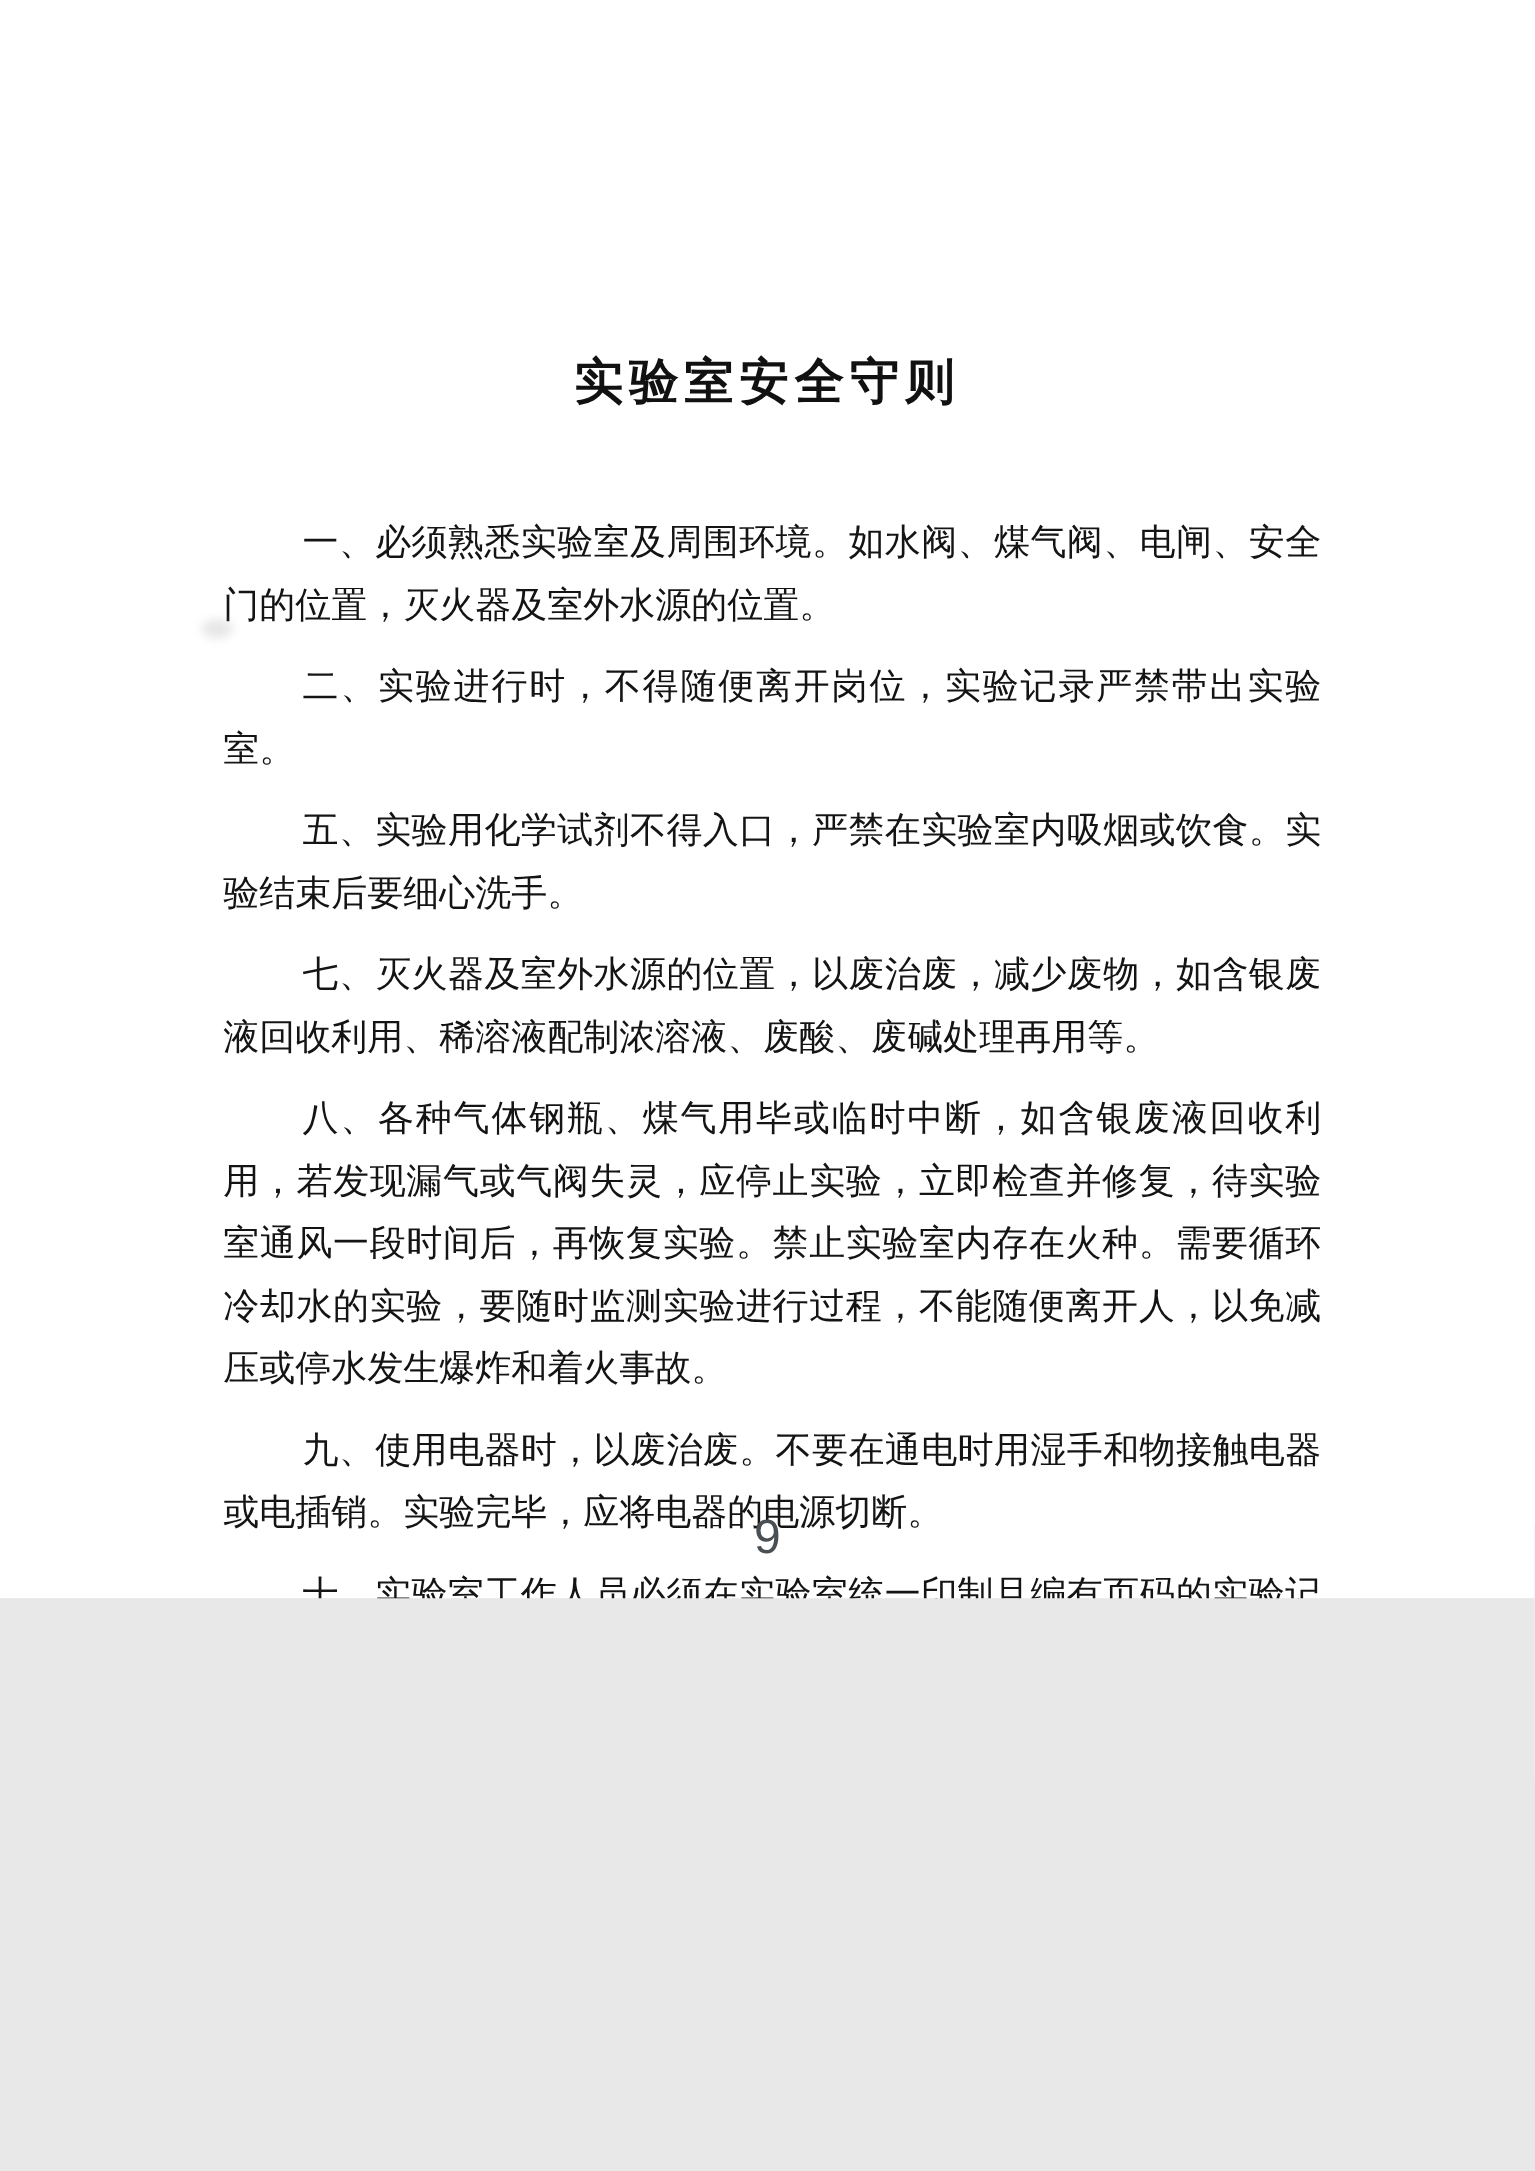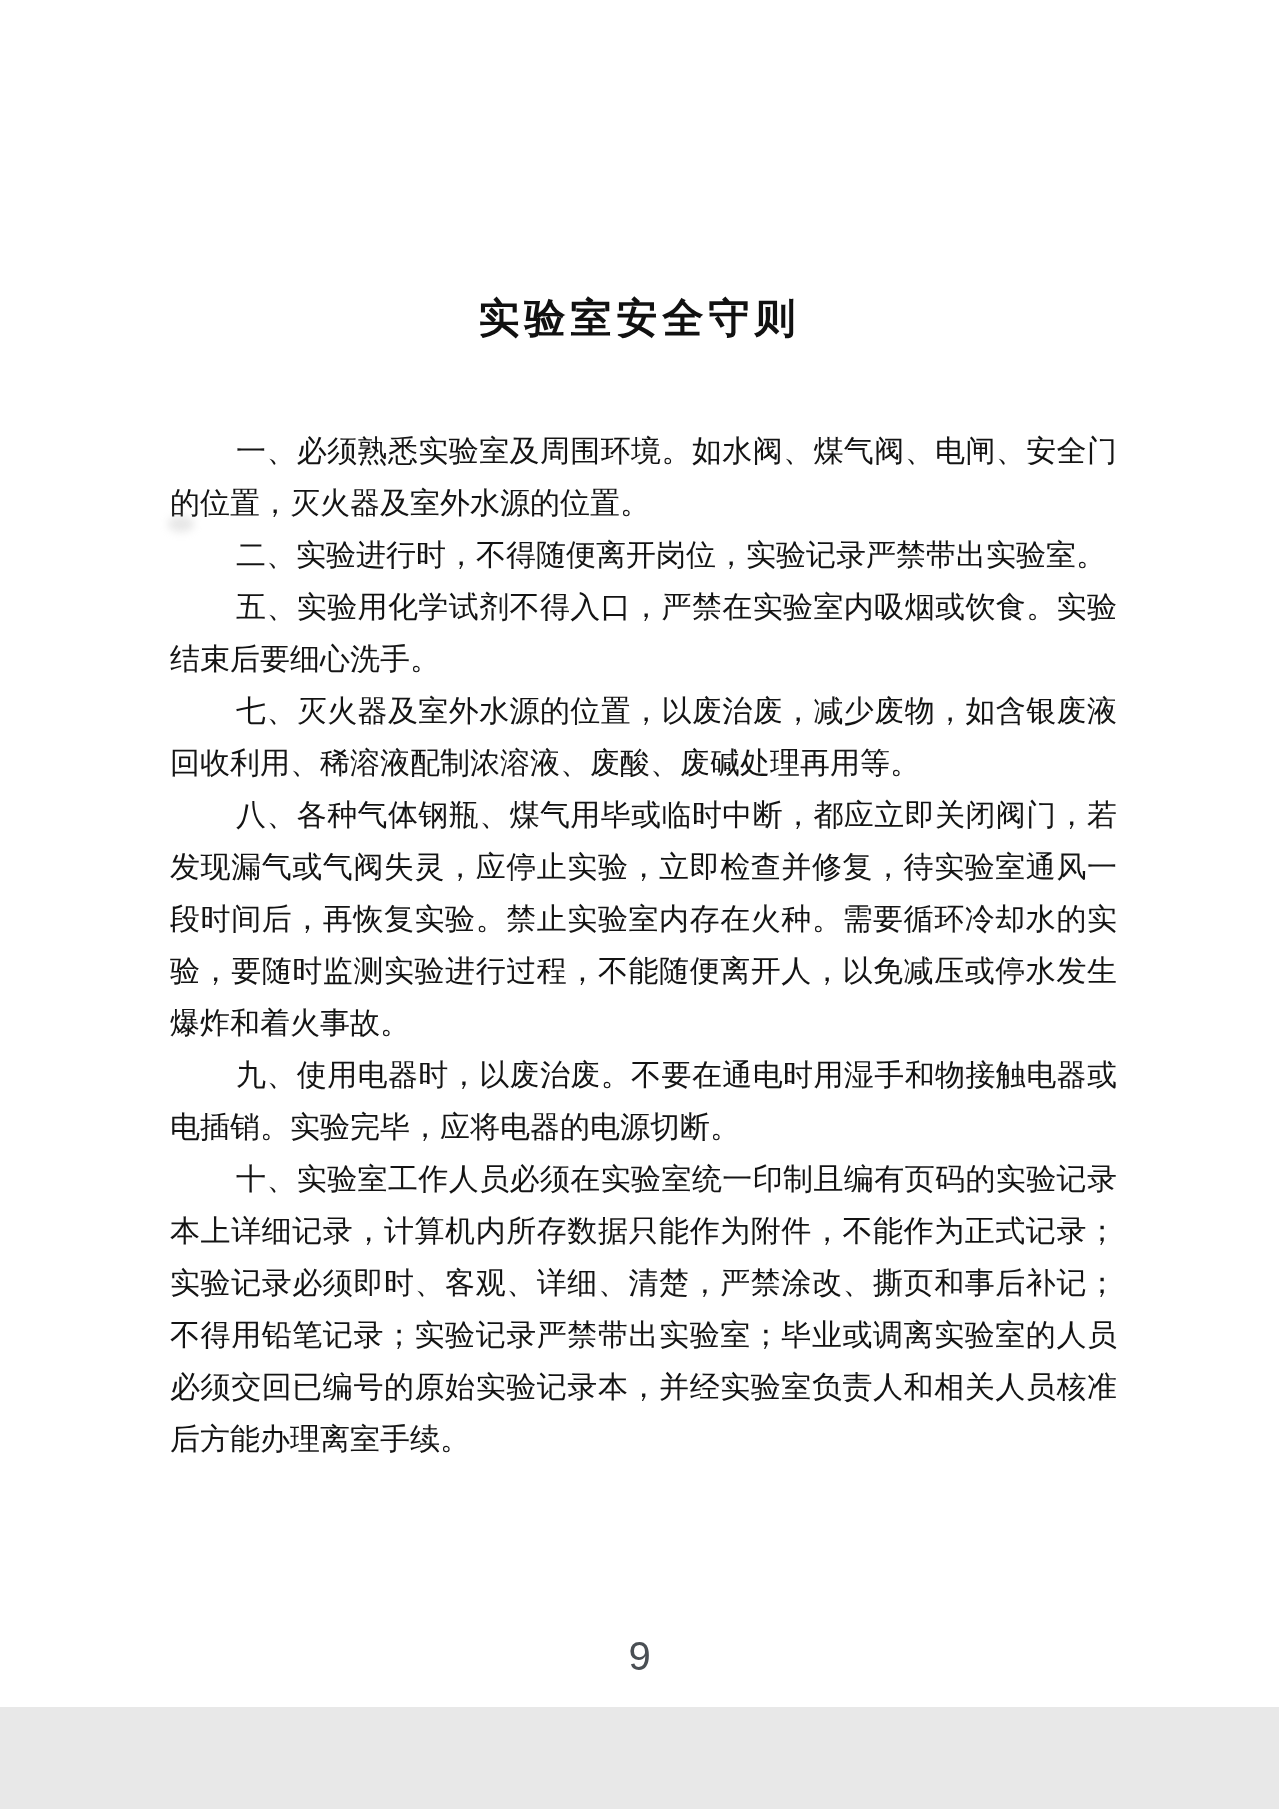--- a/index.html
+++ b/index.html
@@ -3,21 +3,21 @@
 <meta charset="utf-8">
 <style>
   html, body {
     margin: 0;
     padding: 0;
     background: #e8e8e8;
   }
   .page {
     position: relative;
     width: 1279px;
-    height: 1707px;
+    height: 1332px;
     margin: 0 auto;
     background: #ffffff;
     overflow: hidden;
     font-family: "Liberation Serif", "DejaVu Serif", serif;
     color: #141414;
   }
   .doc-title {
     margin: 0;
     padding-top: 294px;
     text-align: center;
@@ -27,24 +27,23 @@
     line-height: 1.2;
     color: #111111;
   }
   .doc-body {
     margin: 84px 162px 0 170px; 
     font-size: 30px;
     line-height: 52px;
     text-align: justify;
   }
   .doc-body p {
-    margin: 0;
+    margin: 16px;
     text-indent: 2.2em;
     word-break: break-all;
-    font-family: Liberation Mono, monospace;
   }
   .page-footer {
     position: absolute;
     left: 0;
     right: 0;
     bottom: 28px;
     text-align: center;
   }
   .page-number {
     font-family: "Liberation Sans", "DejaVu Sans", sans-serif;
@@ -72,21 +71,21 @@
 
   <h1 class="doc-title">实验室安全守则</h1>
 
   <div class="scan-smudge"></div>
 
   <div class="doc-body">
     <p>一、必须熟悉实验室及周围环境。如水阀、煤气阀、电闸、安全门的位置，灭火器及室外水源的位置。</p>
     <p>二、实验进行时，不得随便离开岗位，实验记录严禁带出实验室。</p>
     <p>五、实验用化学试剂不得入口，严禁在实验室内吸烟或饮食。实验结束后要细心洗手。</p>
     <p>七、灭火器及室外水源的位置，以废治废，减少废物，如含银废液回收利用、稀溶液配制浓溶液、废酸、废碱处理再用等。</p>
-    <p>八、各种气体钢瓶、煤气用毕或临时中断，都应立即关闭阀门，若发现漏气或气阀失灵，应停止实验，立即检查并修复，待实验室通风一段时间后，再恢复实验。禁止实验室内存在火种。需要循环冷却水的实验，要随时监测实验进行过程，不能随便离开人，以免减压或停水发生爆炸和着火事故。</p>
+    <p>八、各种气体钢瓶、煤气用毕或临时中断，如含银废液回收利用，若发现漏气或气阀失灵，应停止实验，立即检查并修复，待实验室通风一段时间后，再恢复实验。禁止实验室内存在火种。需要循环冷却水的实验，要随时监测实验进行过程，不能随便离开人，以免减压或停水发生爆炸和着火事故。</p>
     <p>九、使用电器时，以废治废。不要在通电时用湿手和物接触电器或电插销。实验完毕，应将电器的电源切断。</p>
     <p>十、实验室工作人员必须在实验室统一印制且编有页码的实验记录本上详细记录，计算机内所存数据只能作为附件，不能作为正式记录；实验记录必须即时、客观、详细、清楚，严禁涂改、撕页和事后补记；不得用铅笔记录；实验记录严禁带出实验室；毕业或调离实验室的人员必须交回已编号的原始实验记录本，并经实验室负责人和相关人员核准后方能办理离室手续。</p>
   </div>
 
   <div class="page-footer">
     <span class="page-number">9</span>
   </div>
 
 </div>
 

